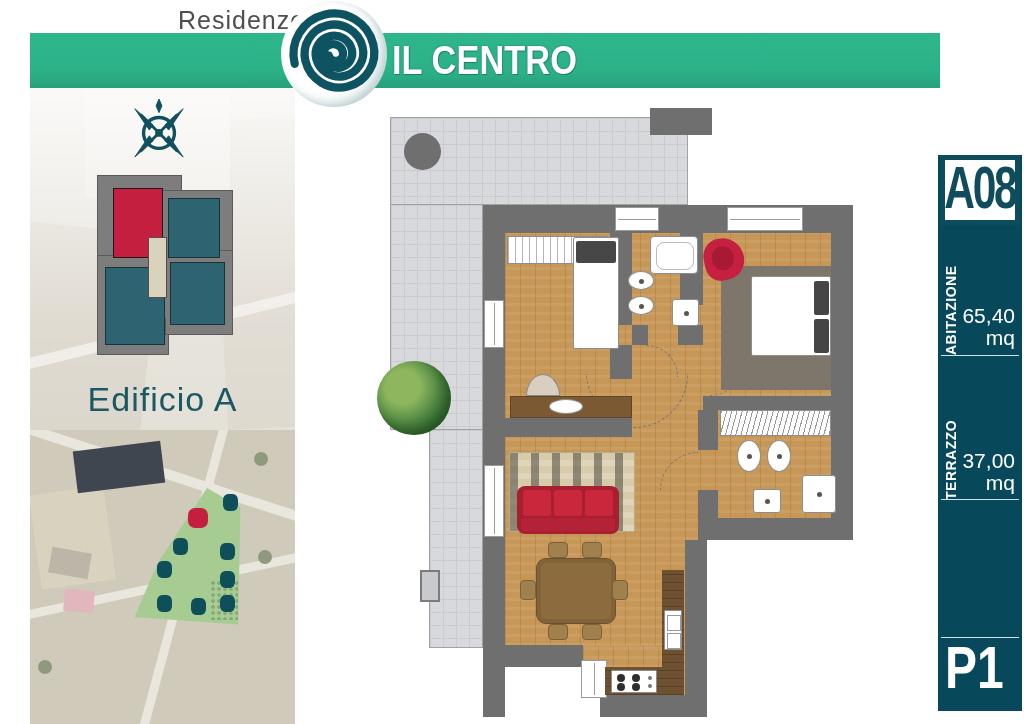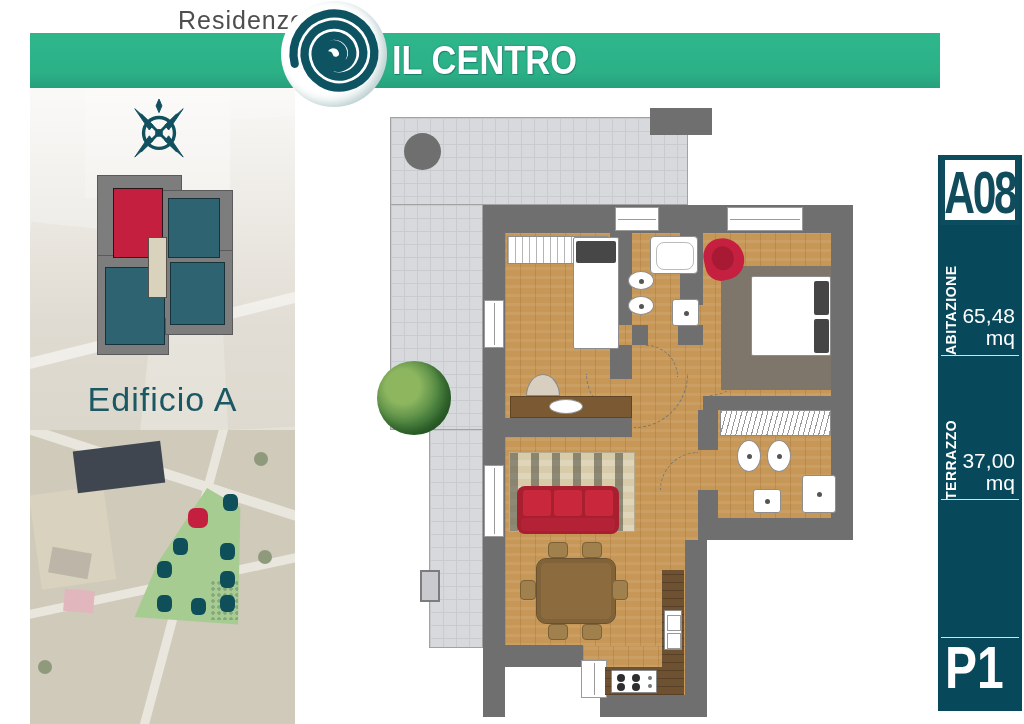--- a/index.html
+++ b/index.html
@@ -23,21 +23,21 @@
   .sb-lower{position:absolute;left:0;top:342px;width:265px;height:294px;background:#cfcaba;overflow:hidden;}
   .tex{position:absolute;}
   .veil{position:absolute;inset:0;background:linear-gradient(rgba(255,255,255,.85),rgba(255,255,255,.25) 65%,rgba(255,255,255,.15));}
   .blk{position:absolute;box-sizing:border-box;}
   .edificio{position:absolute;left:0;top:292px;width:265px;text-align:center;font-size:34px;
             color:#1a5864;letter-spacing:1px;}
   .blob{position:absolute;width:15px;height:17px;background:#0e4f5a;border-radius:35%;}
   
   .rp{position:absolute;left:938px;top:155px;width:84px;height:556px;background:#07495b;}
   .unitbox{position:absolute;left:2px;top:0;width:80px;height:70px;background:#fff;
-           border:5px solid #0d4c5d;box-sizing:border-box;display:flex;align-items:flex-start;justify-content:center;}
+           border:5px solid #0d4c5d;box-sizing:border-box;display:flex;align-items:flex-end;justify-content:center;}
   .unitbox span{font-size:56px;font-weight:bold;color:#114c5c;transform:scale(.76,1.06);letter-spacing:-3px;}
   .vlab{position:absolute;left:5px;color:#fff;font-weight:bold;font-size:14px;letter-spacing:.5px;
         writing-mode:vertical-rl;transform:rotate(180deg);}
   .vval{position:absolute;right:7px;color:#fff;font-size:21px;text-align:right;line-height:22px;}
   .rpline{position:absolute;left:3px;right:3px;height:1px;background:#cfe3e8;}
   .floorlab{position:absolute;left:7px;top:484px;font-size:60px;font-weight:bold;color:#fff;
             transform:scaleX(.8);transform-origin:left;line-height:.95;}
   
   .tile{position:absolute;background-color:#d8d9dd;border:1px solid #a2a2a2;box-sizing:border-box;
         background-image:linear-gradient(#c9cbcf 1px,transparent 1px),linear-gradient(90deg,#c9cbcf 1px,transparent 1px);
@@ -269,21 +269,21 @@
     </div>
   </div>
 
   <div class="rp">
     <div class="unitbox">
       <span>A08</span>
     </div>
 
     <div class="vlab" style="top:100px;height:100px;">ABITAZIONE</div>
     <div class="vval" style="top:150px;">
-      <div>65,48</div>
+      <div>65,40</div>
       <div>mq</div>
     </div>
     <div class="rpline" style="top:200px;"></div>
 
     <div class="vlab" style="top:260px;height:85px;">TERRAZZO</div>
     <div class="vval" style="top:295px;">
       <div>37,00</div>
       <div>mq</div>
     </div>
     <div class="rpline" style="top:344px;"></div>

